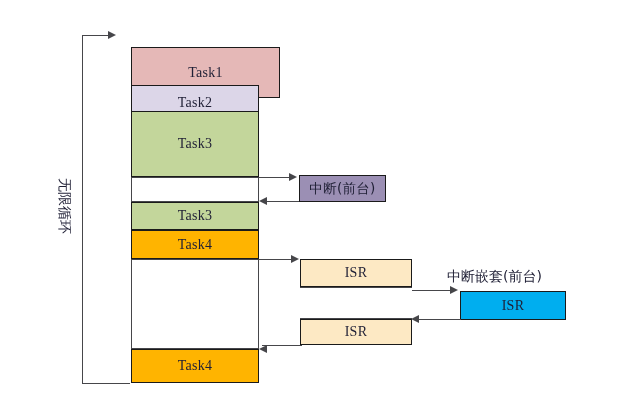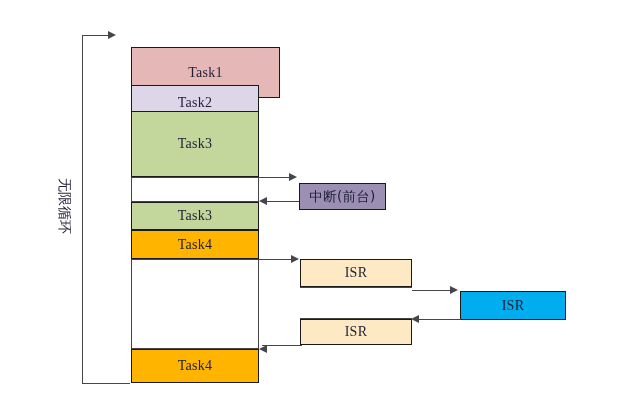--- a/index.html
+++ b/index.html
@@ -26,21 +26,20 @@
     justify-content: center;
     color: #1f1f35;
     font-size: 14px;
     letter-spacing: 0.3px;
     white-space: nowrap;
   }
   .cn {
     font-family: "DejaVu Sans", "Liberation Sans", sans-serif;
     font-size: 13.5px;
     color: #1f1f35;
-    margin-top: 8px;
   }
   .label {
     position: absolute;
     white-space: nowrap;
     color: #1f1f35;
     font-family: "DejaVu Sans", "Liberation Sans", sans-serif;
     font-size: 14px;
   }
   .vlabel {
     position: absolute;
@@ -134,20 +133,21 @@
 
   <div class="dash" style="left:300px; top:287px; height:32px;"></div>
   <div class="dash" style="left:411px; top:287px; height:32px;"></div>
   <div class="openbox" style="left:300px; top:287px; width:112px; height:32px; border-left:none; border-right:none;"></div>
 
   <div class="box" style="left:300px; top:319px; width:112px; height:26px; background:#FDE9C4;">ISR</div>
 
   <div class="hline" style="left:262px; top:345px; width:40px;"></div>
   <div class="arrow-l" style="left:259px; top:344.5px;"></div>
 
+  <div class="label" style="left:447px; top:268px;">中断嵌套(前台)</div>
 
   <div class="hline" style="left:412px; top:290px; width:42px;"></div>
   <div class="arrow-r" style="left:450px; top:285.5px;"></div>
 
   <div class="box" style="left:460px; top:291px; width:106px; height:29px; background:#00AEEF;">ISR</div>
 
   <div class="hline" style="left:415px; top:319px; width:46px;"></div>
   <div class="arrow-l" style="left:411px; top:314.5px;"></div>
 
 </div>

